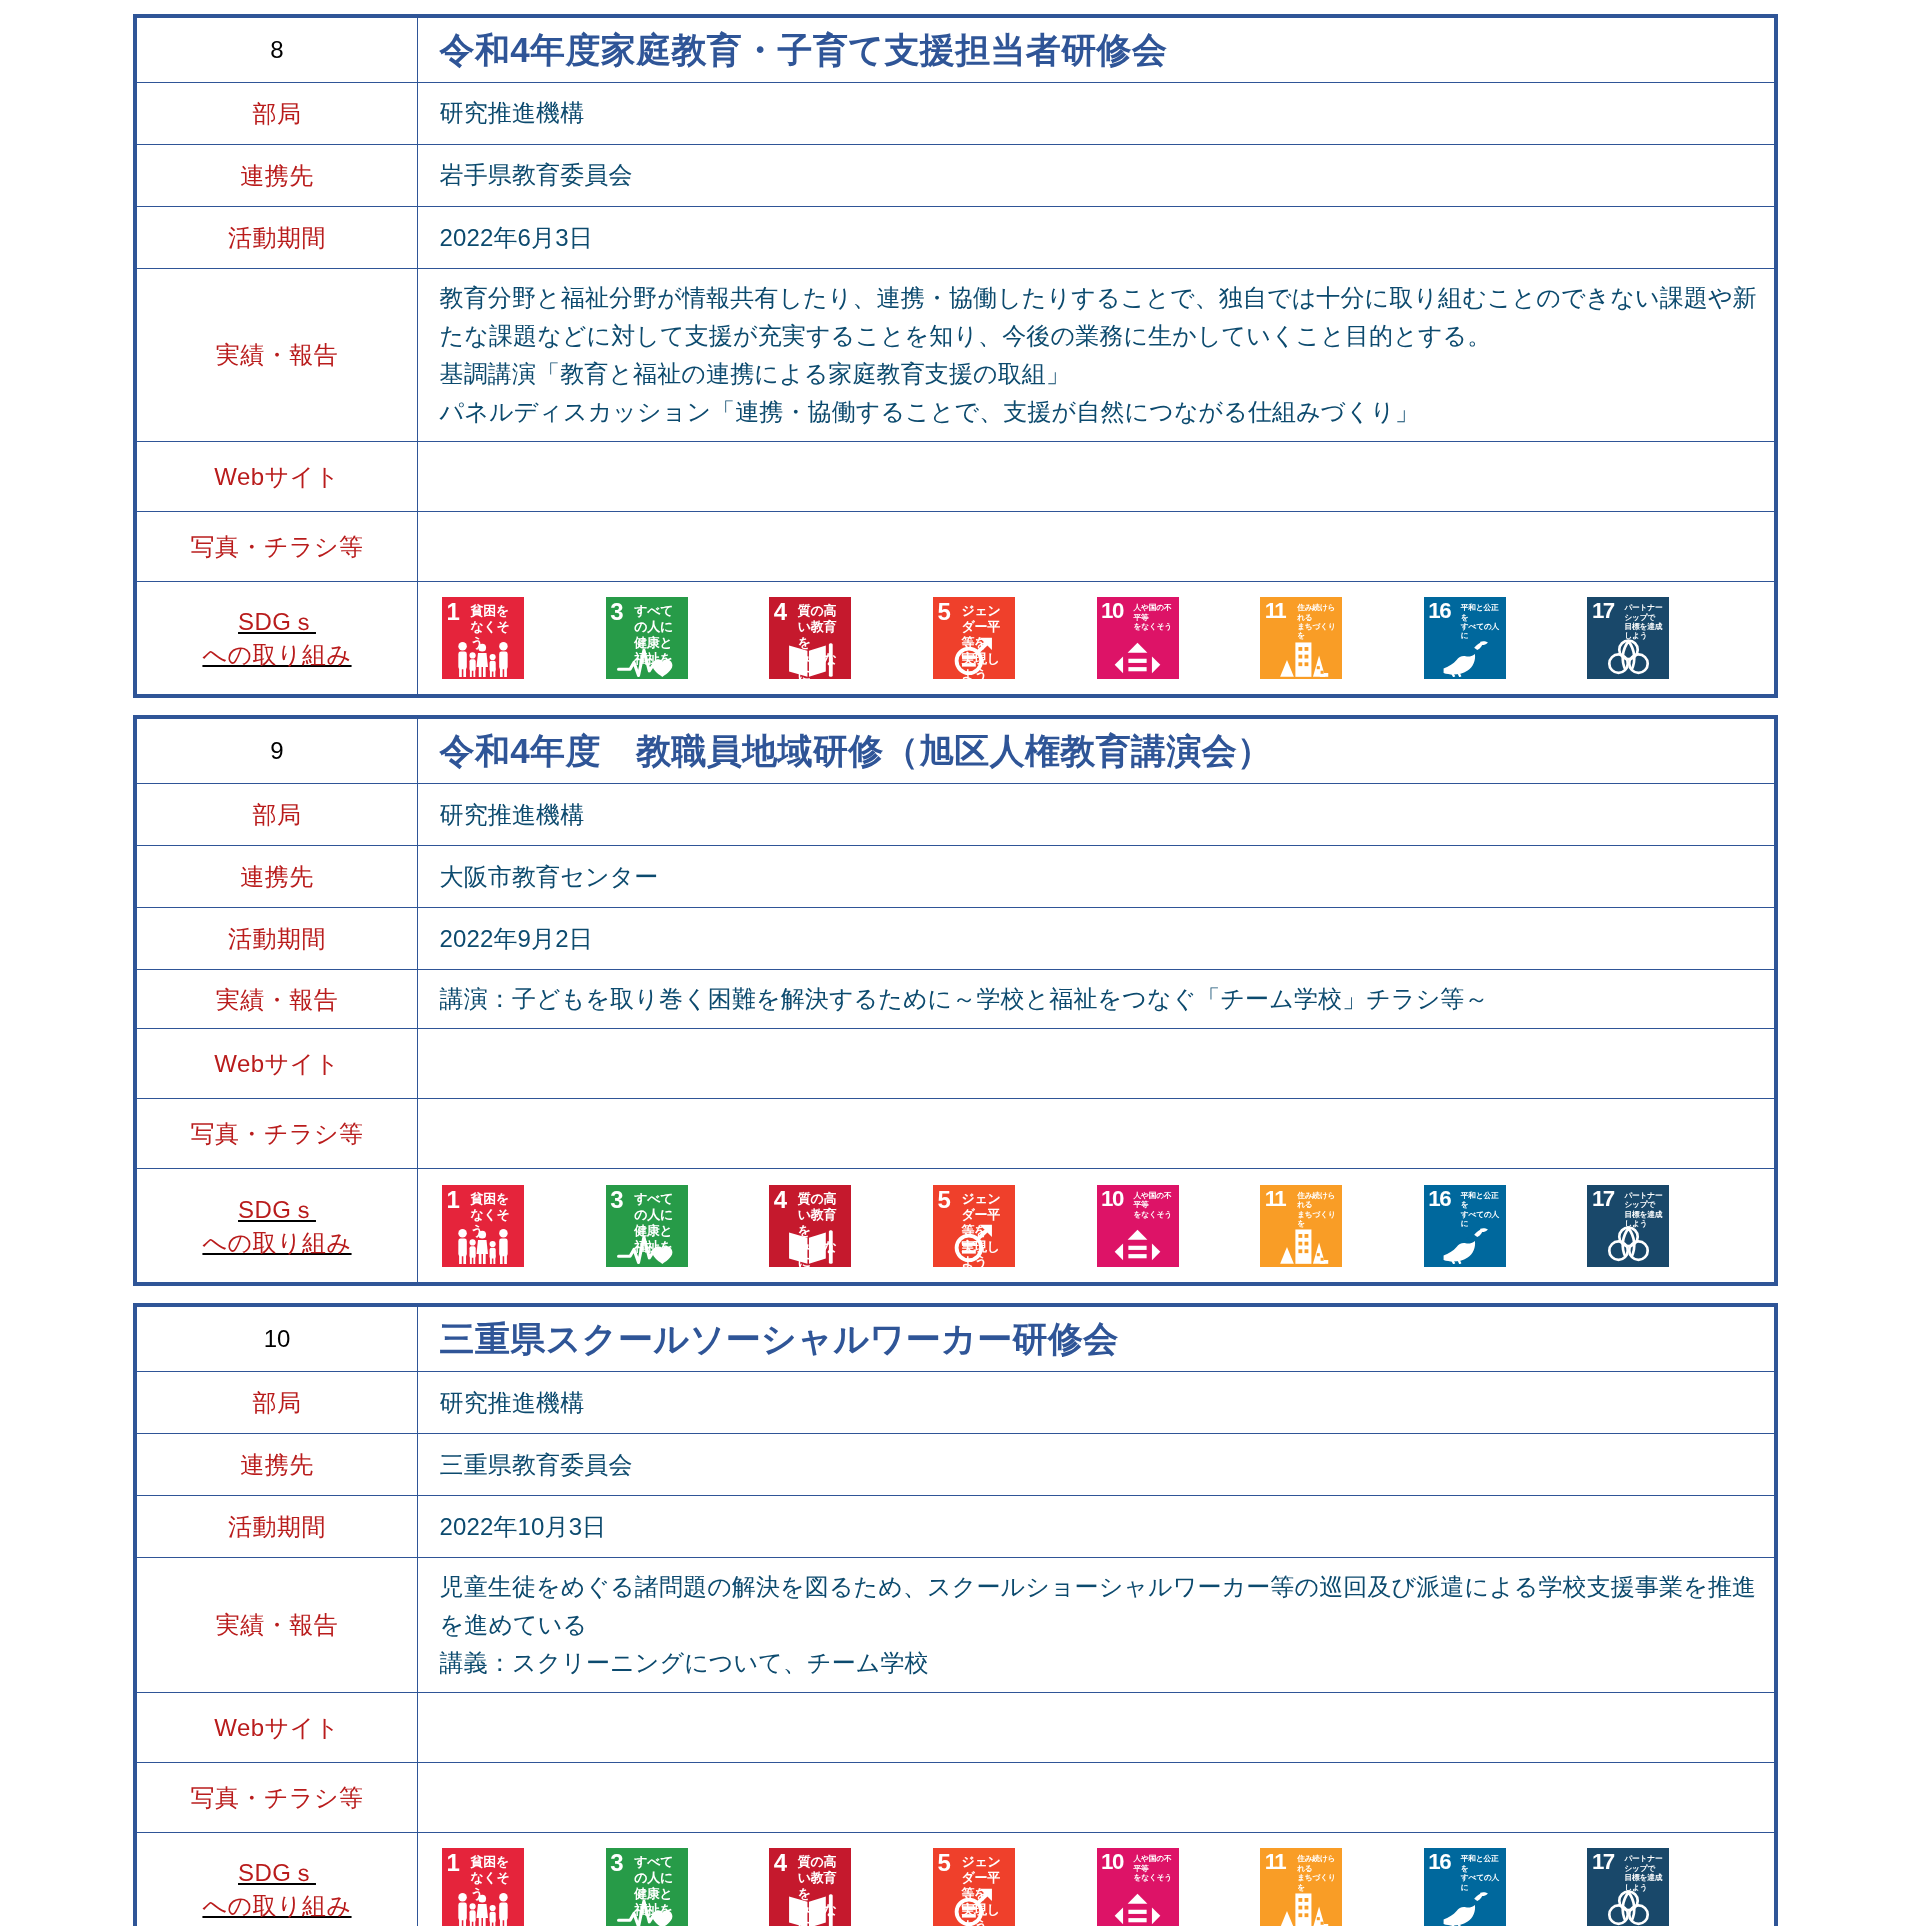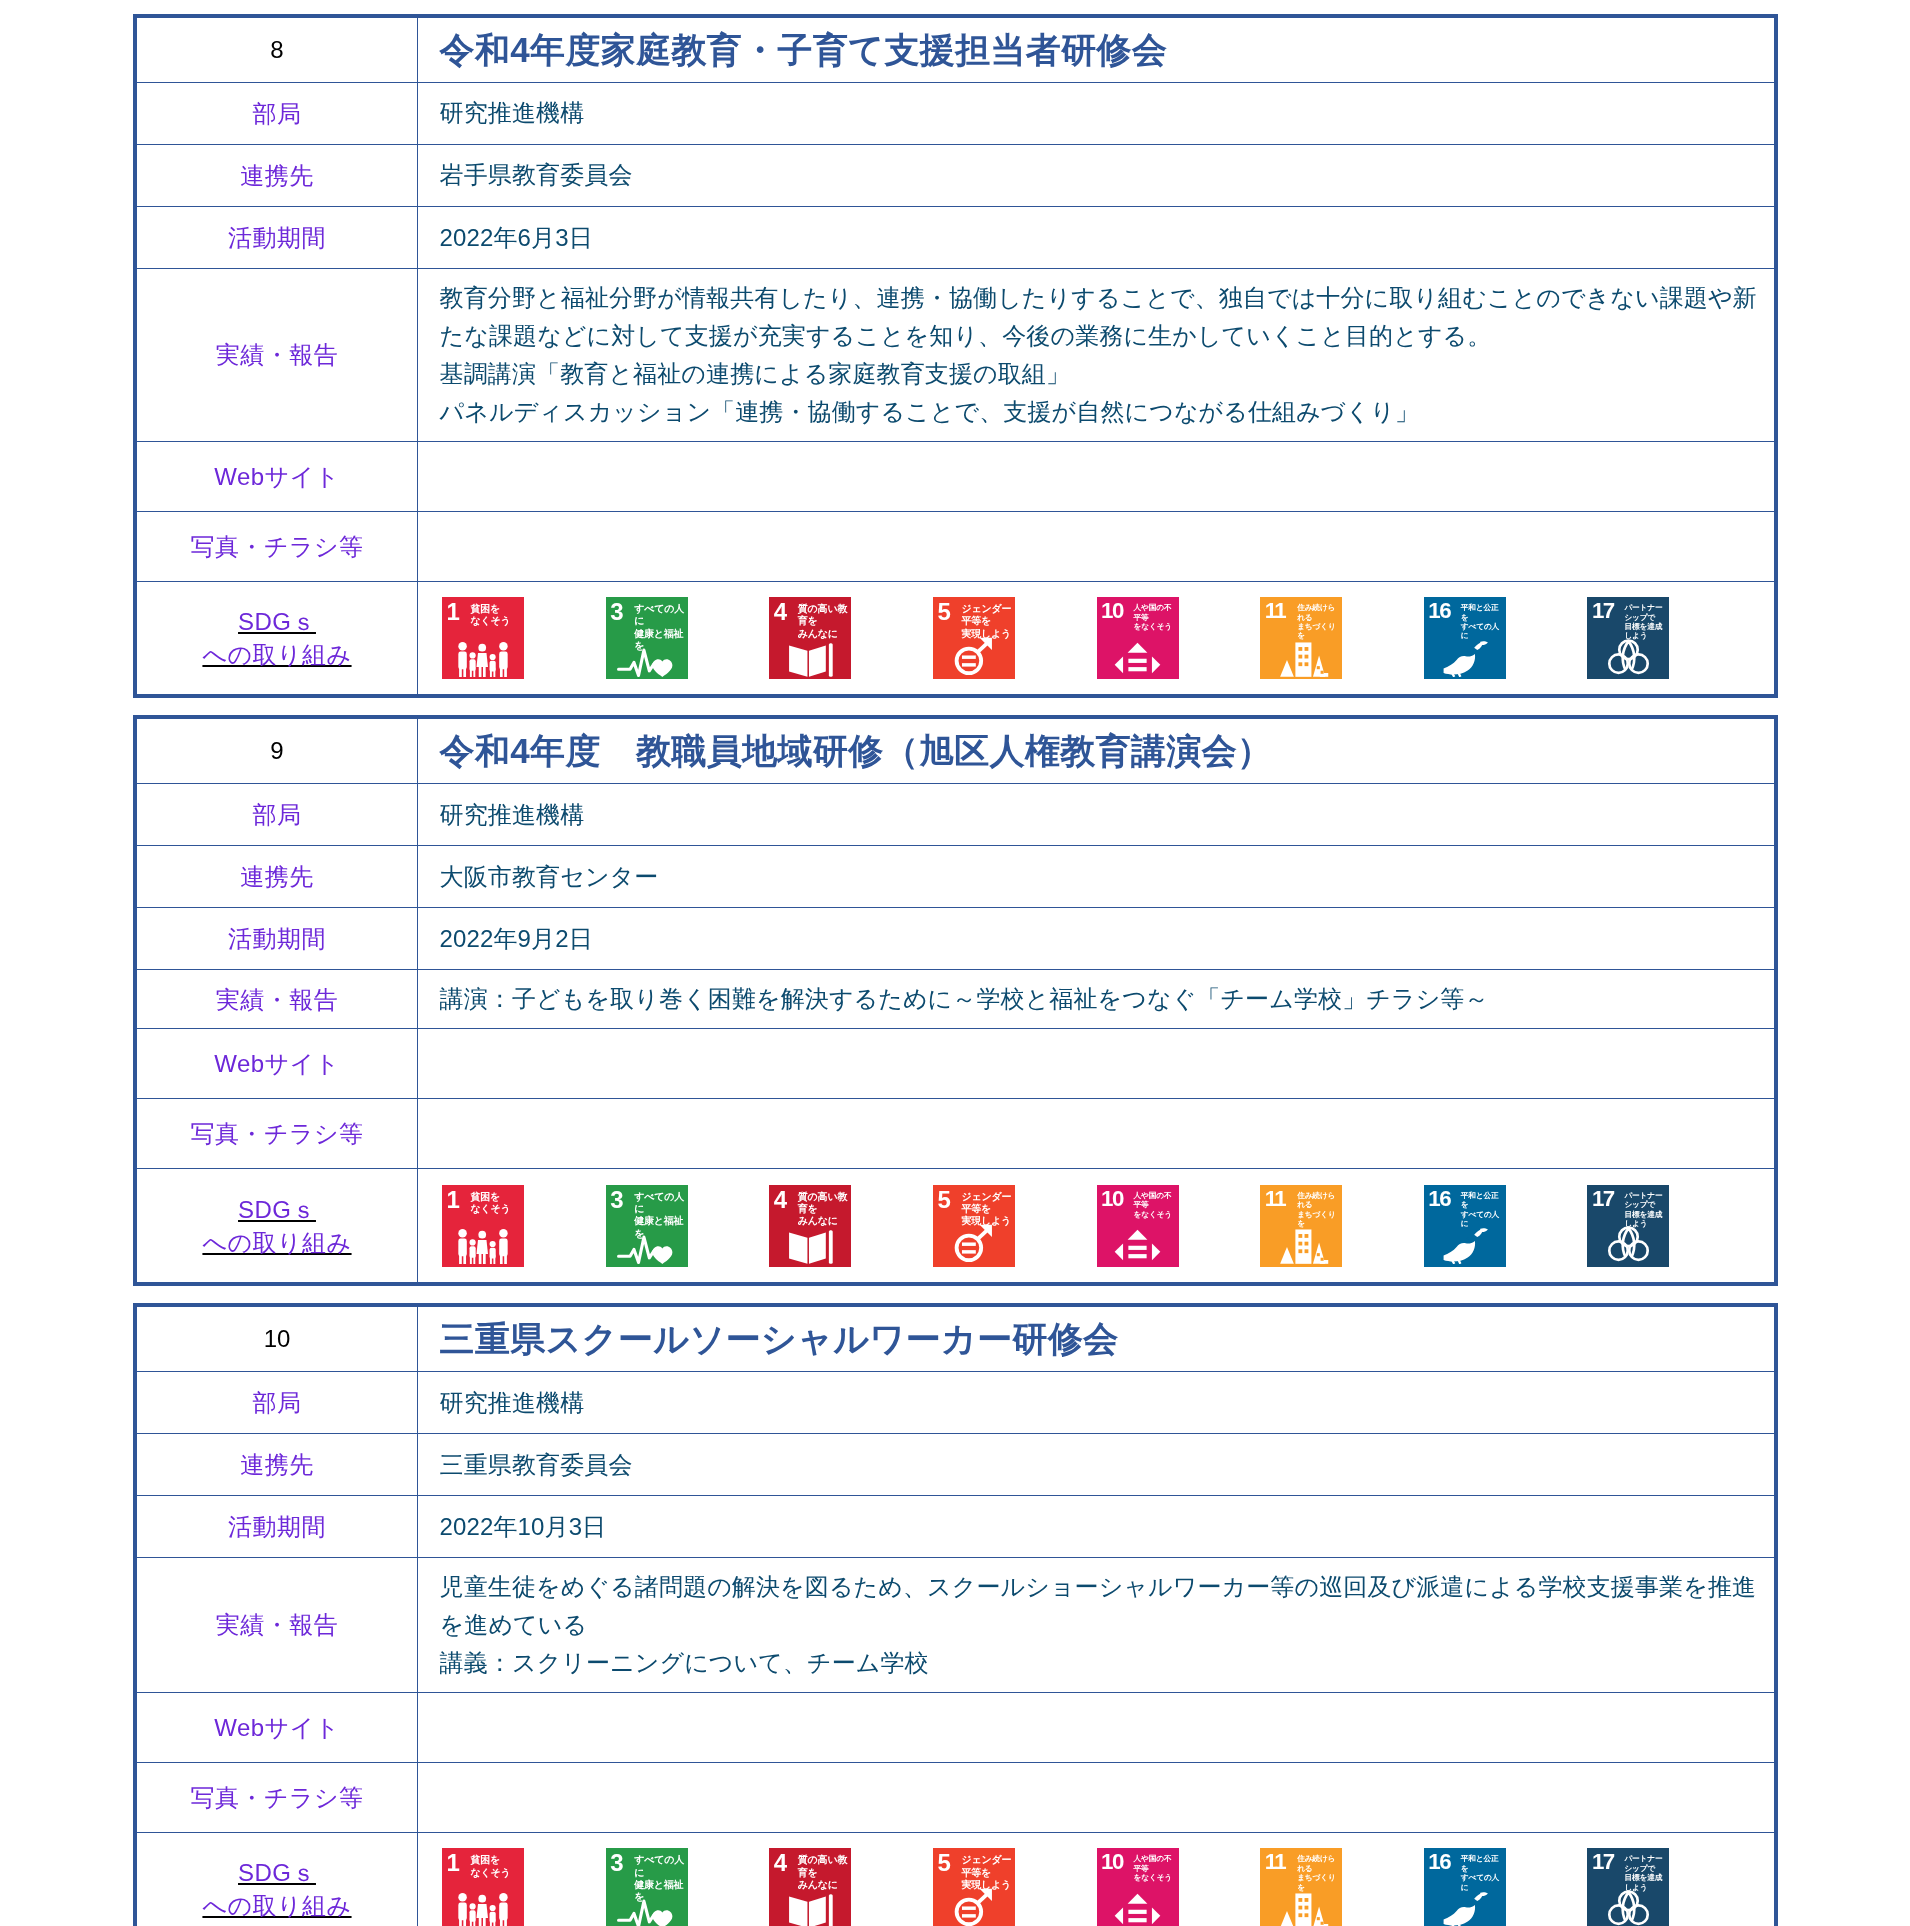--- a/index.html
+++ b/index.html
@@ -36,21 +36,21 @@
     vertical-align:middle;
     background:#ffffff;
   }
   col.c-label{width:281px;}
   col.c-value{width:auto;}
 
   .lab{
     text-align:center;
     font-size:24px;
     line-height:1.38;
-    color:#6d28d9;
+    color:#b91c1c;
     padding:11.6px 3.9px;
     letter-spacing:.02em;
     white-space:pre-line;
   }
   .idx{
     text-align:center;
     font-size:24px;
     color:#000000;
     padding:13px 3.9px;
   }
@@ -100,21 +100,21 @@
     font-size:24px;
     line-height:1;
     letter-spacing:-.04em;
     font-family:"Liberation Sans",sans-serif;
   }
   .sdg.wide .num{font-size:22.3px;letter-spacing:-.07em;}
   .sdg .cap{
     position:absolute;
     left:28.5px;top:6.2px;right:2.3px;
     color:#fff;
-    font-size:10px;
+    font-size:13px;
     line-height:1.22;
     font-weight:bold;
     white-space:pre-line;
     letter-spacing:-.02em;
   }
   .sdg.wide .cap{left:37px;font-size:7.7px;}
   .sdg .art{
     position:absolute;
     left:0;right:0;bottom:2.3px;
     height:40px;

